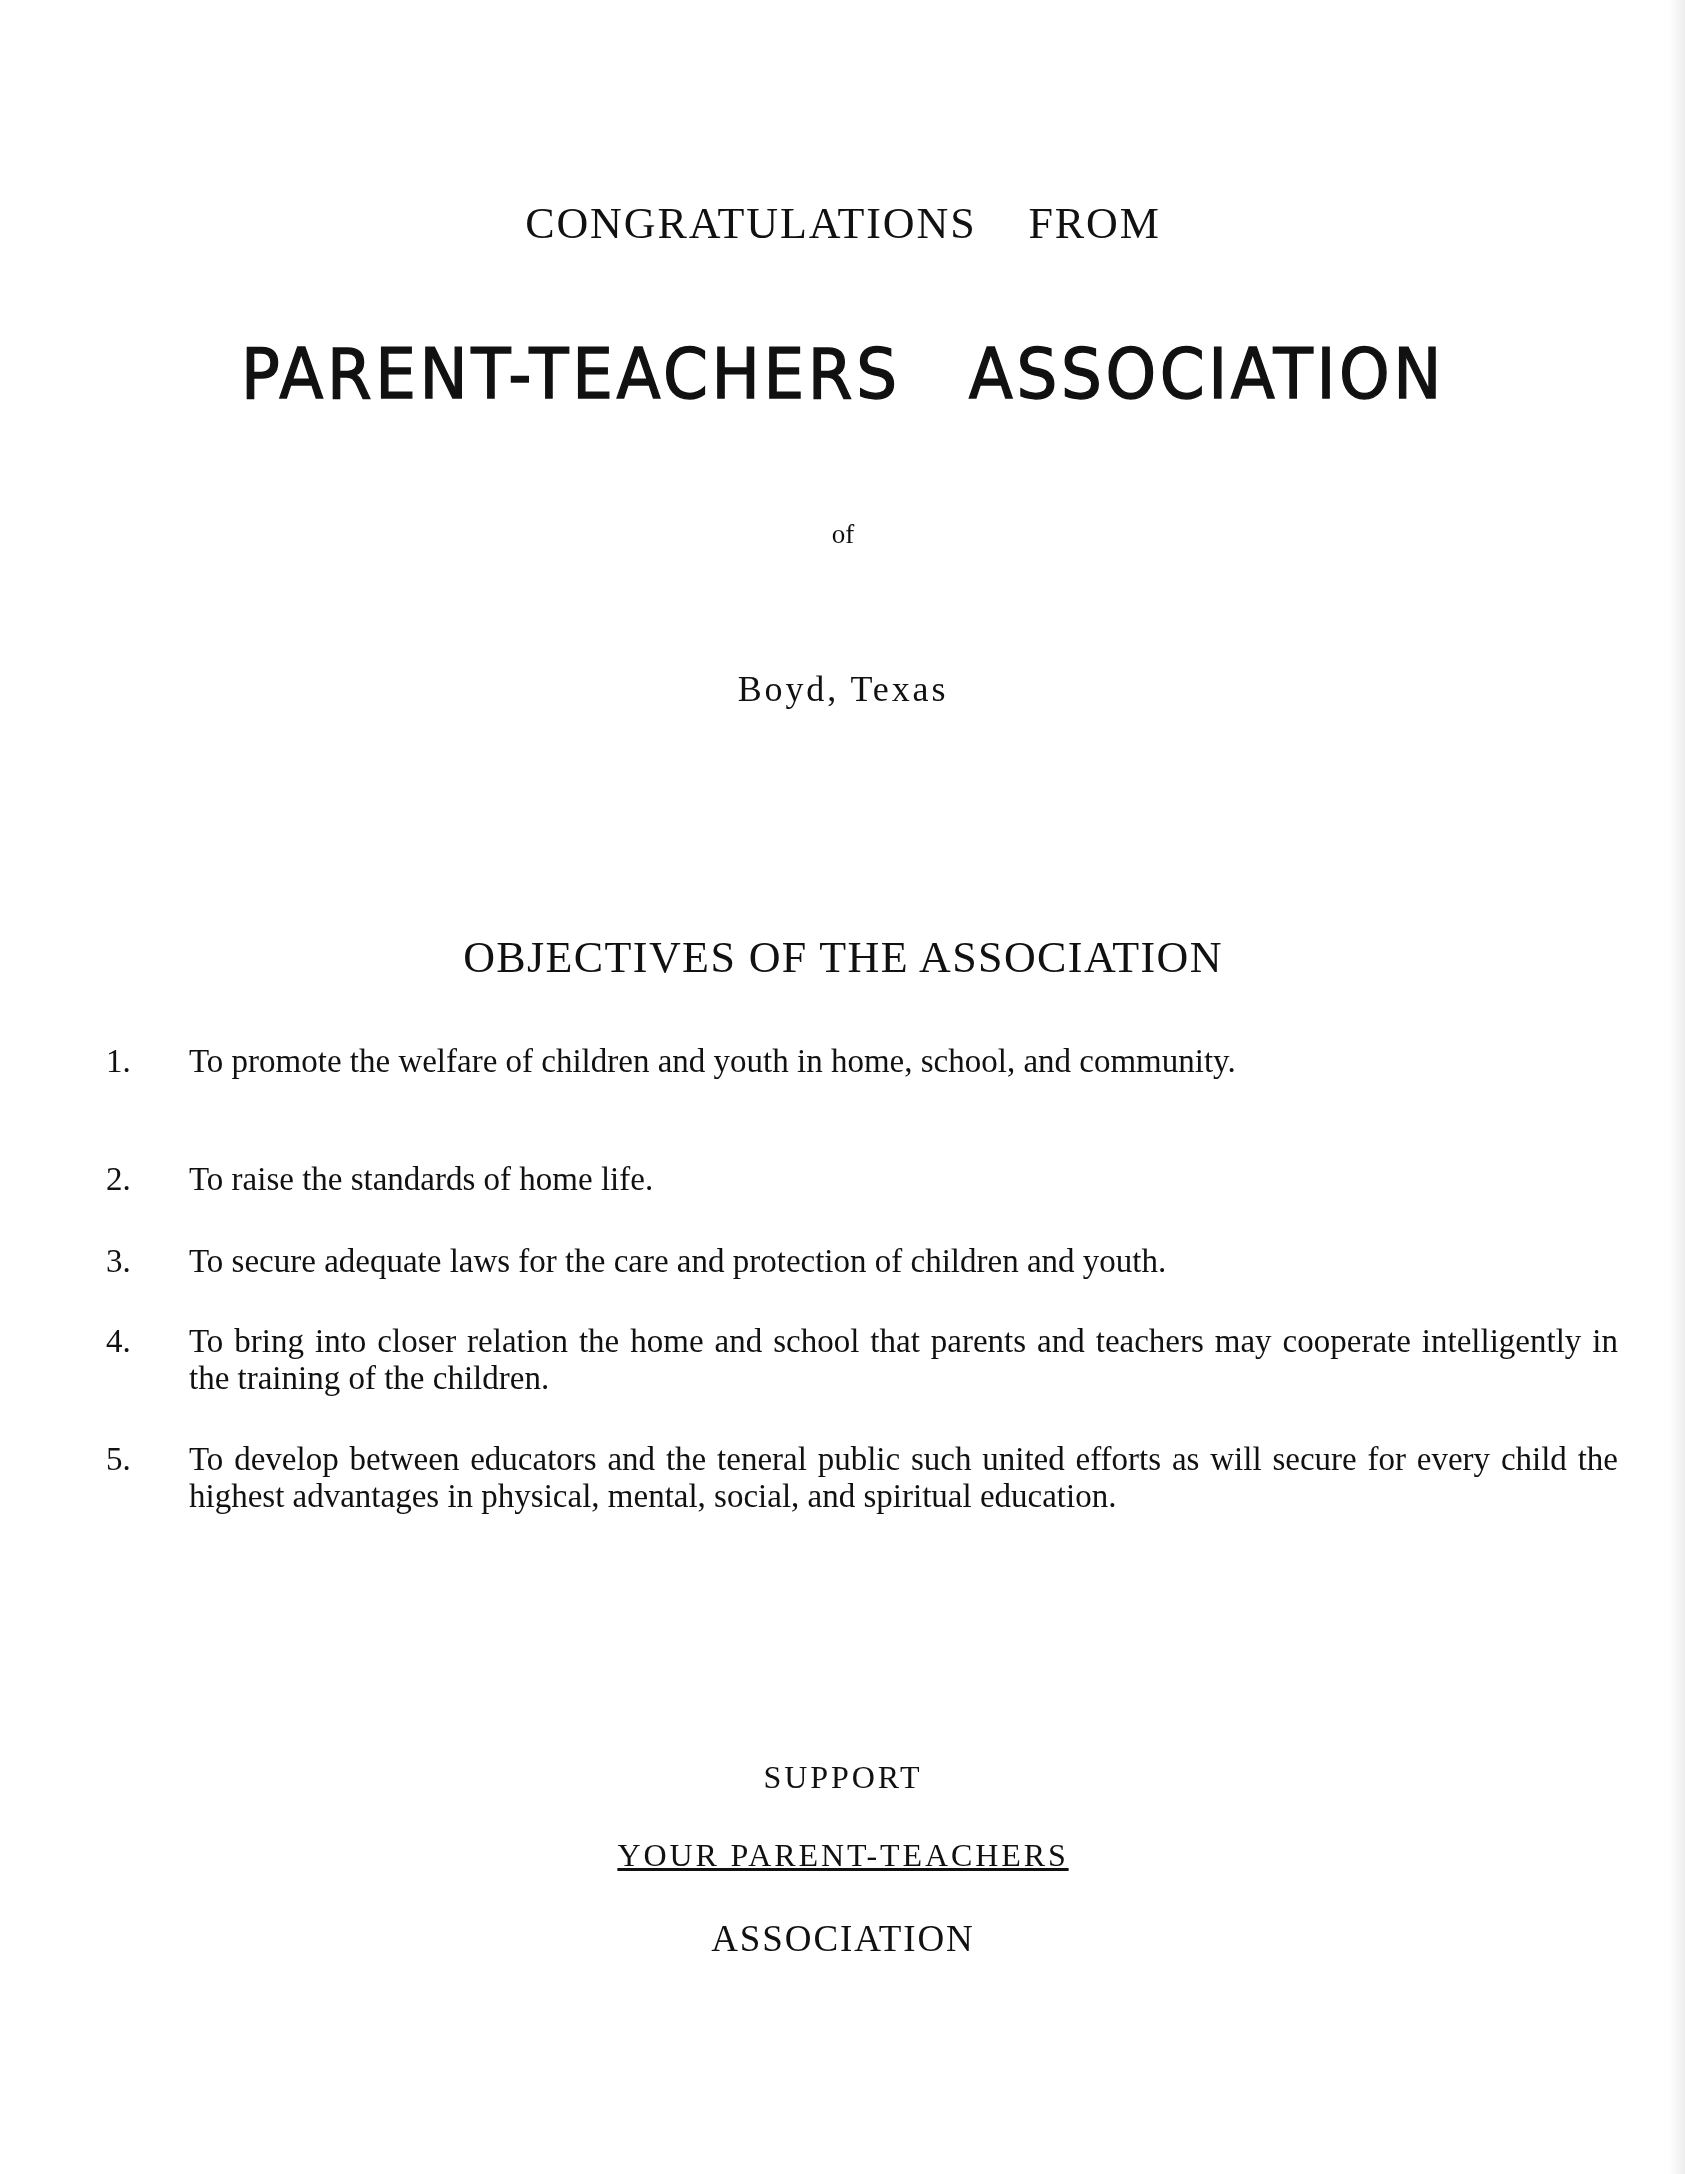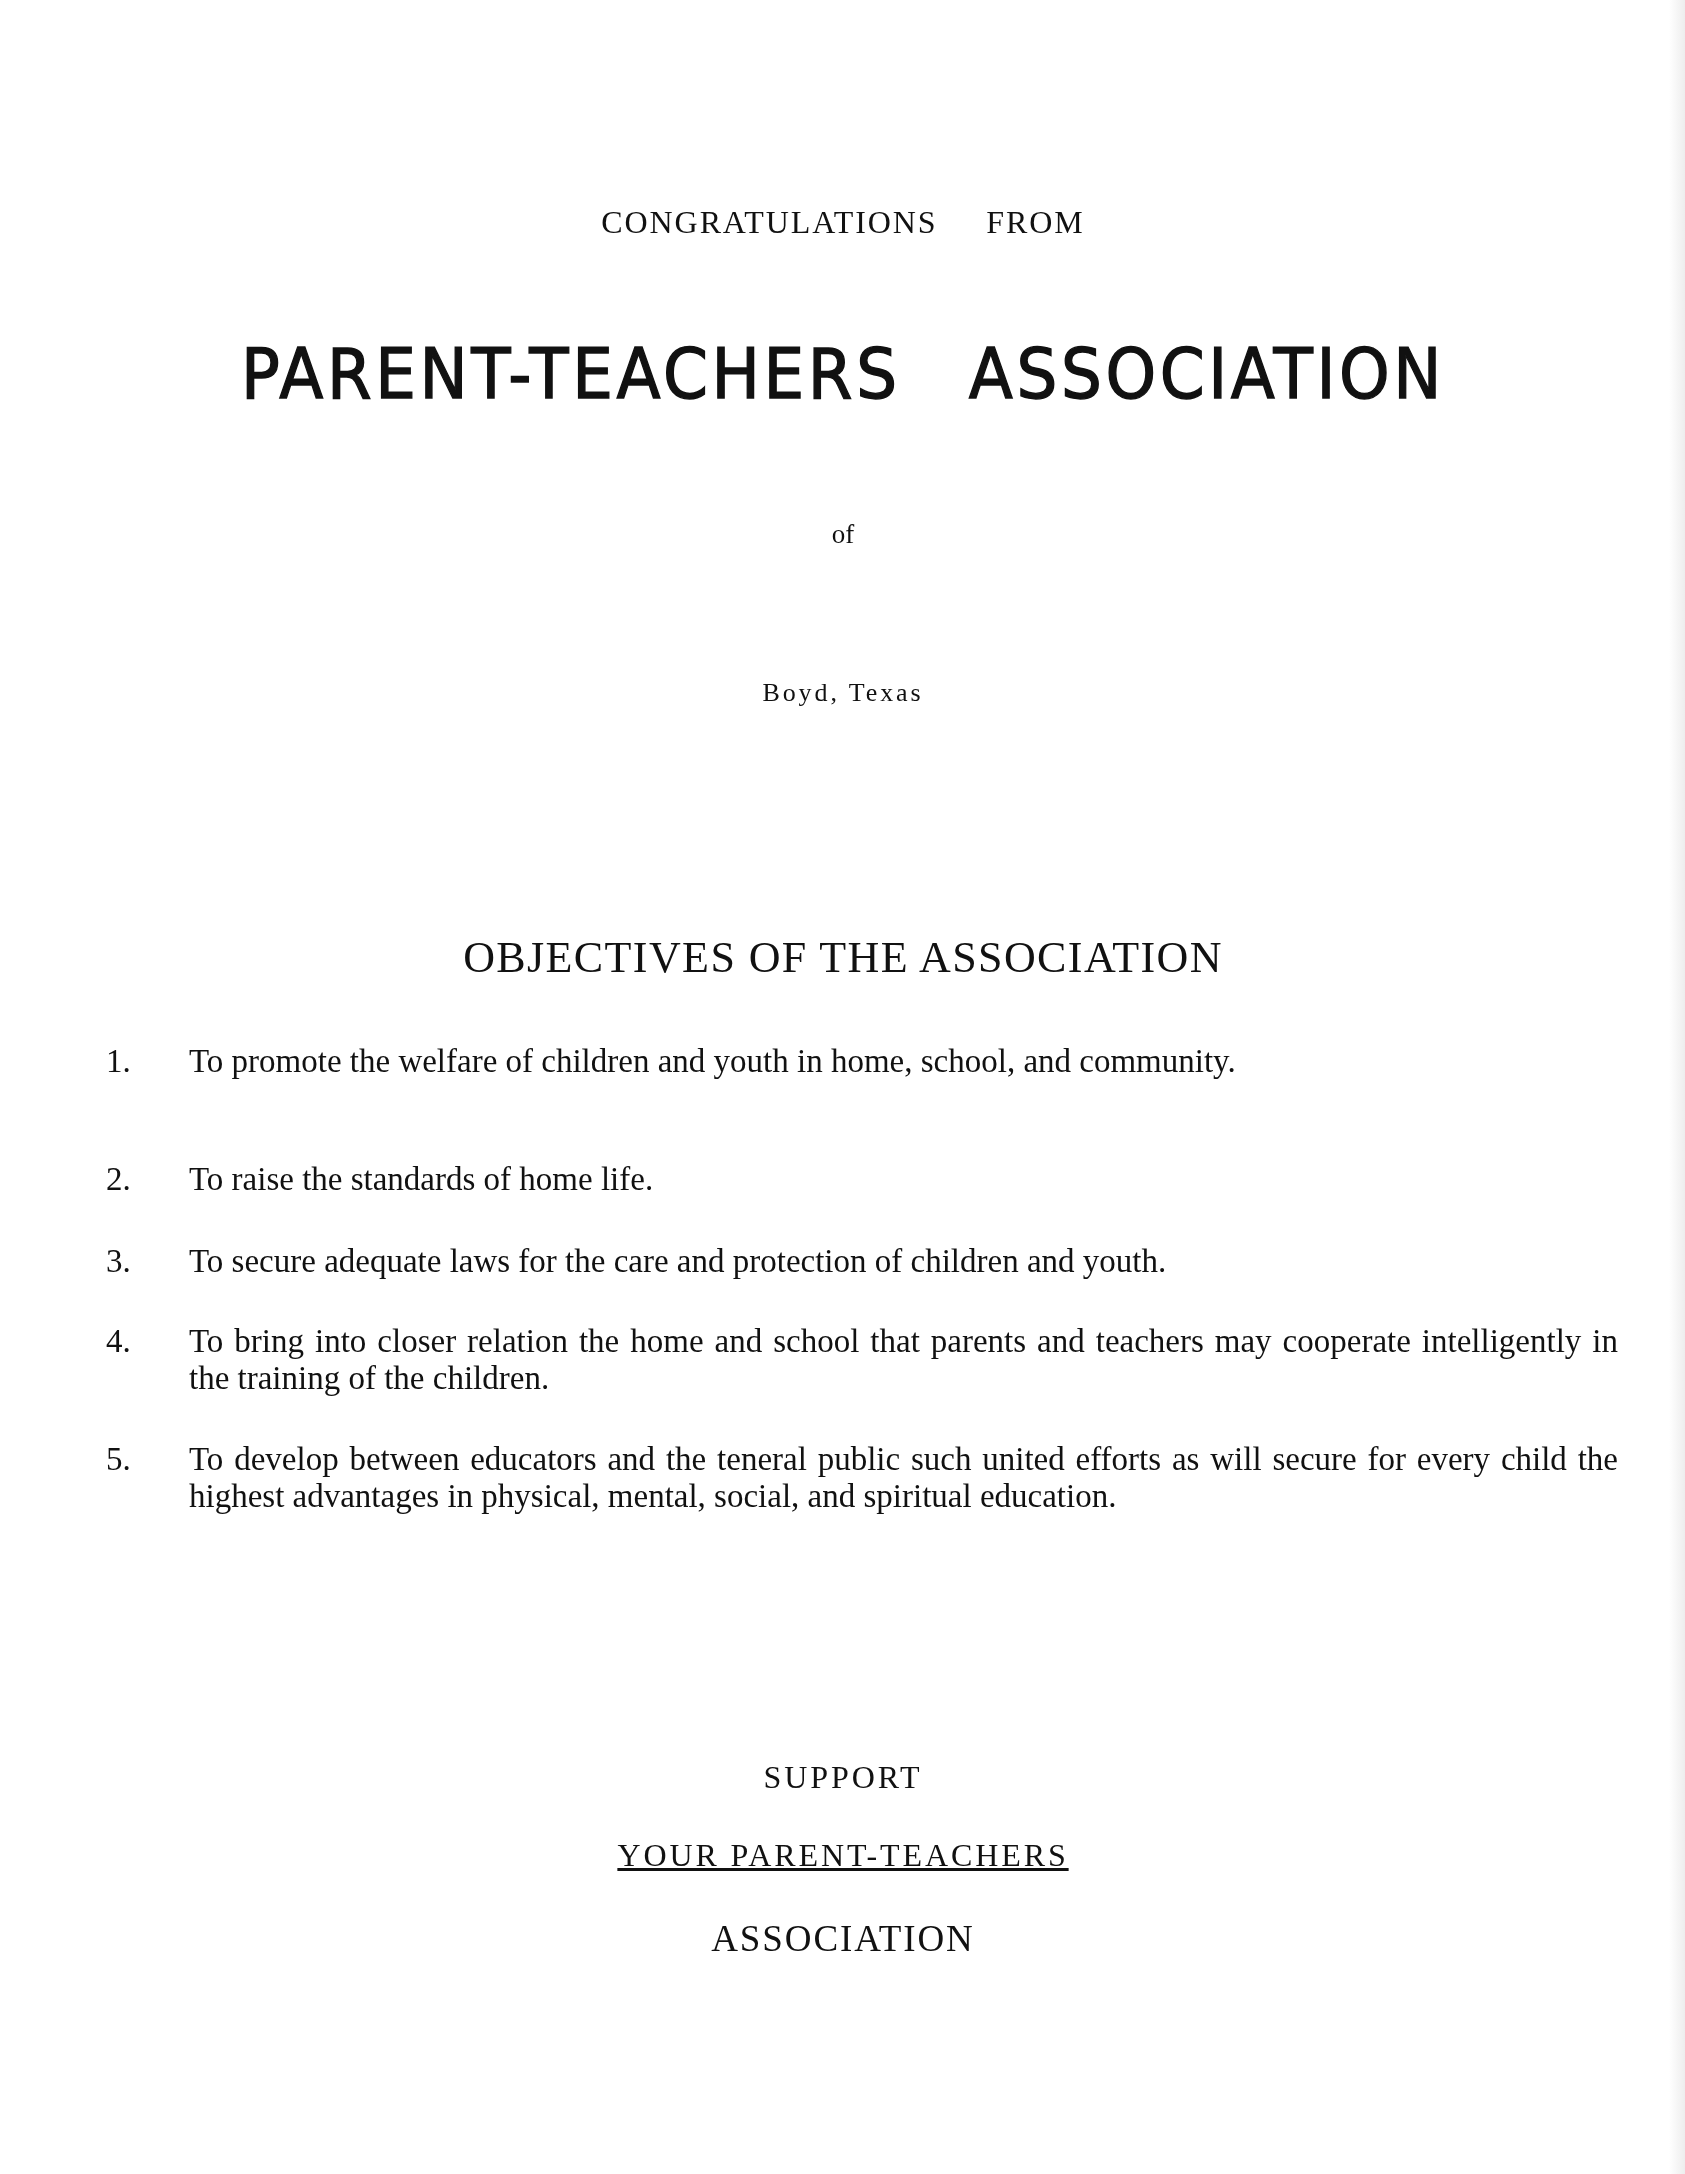--- a/index.html
+++ b/index.html
@@ -1,23 +1,23 @@
 <!DOCTYPE html>
 <html><head>
 <meta charset="utf-8">
 <style>
   html, body { margin:0; padding:0; background:#ffffff; }
   body { width:1686px; height:2174px; position:relative; overflow:hidden; color:#111; }
   .edge { position:absolute; top:0; right:0; width:17.4px; height:2174px; background:linear-gradient(to right,#ffffff,#ececec); }
   .c { position:absolute; left:0; width:1686px; text-align:center; white-space:nowrap; }
   .type { font-family:"Liberation Serif", "DejaVu Serif", serif; }
-  .congrats { top:204px; font-size:32px; letter-spacing:1.9px; word-spacing:39px; }
+  .congrats { top:198px; font-size:44px; letter-spacing:1.9px; word-spacing:39px; }
   .title { top:333px; font-family:"DejaVu Sans", "Liberation Sans", sans-serif; font-size:70px; font-weight:normal; letter-spacing:3.9px; word-spacing:48px; -webkit-text-stroke:1.4px #111; transform:scaleX(0.92); }
   .of { top:519px; font-size:27px; }
-  .loc { top:668px; font-size:26px; letter-spacing:2.9px;margin-top:10px; }
+  .loc { top:668px; font-size:36px; letter-spacing:2.9px; }
   .obj-head { top:932px; font-size:44px; letter-spacing:1.4px; }
   .item { position:absolute; left:106px; width:1506px; font-family:"Liberation Serif", "DejaVu Serif", serif; font-size:33px; line-height:37px; }
   .item .num { position:absolute; left:0; top:0; }
   .item .txt { position:absolute; left:83px; width:1429px; text-align:justify; }
   .i1 { top:1043px; } .i2 { top:1161px; } .i3 { top:1243px; } .i4 { top:1323px; } .i5 { top:1441px; }
   .s1 { top:1759px; font-size:32px; letter-spacing:2.9px; }
   .s2 { top:1837px; font-size:32px; letter-spacing:2.9px;text-decoration:underline; }
   .s3 { top:1917px; font-size:37px; letter-spacing:1.9px; }
 </style>
 </head>

